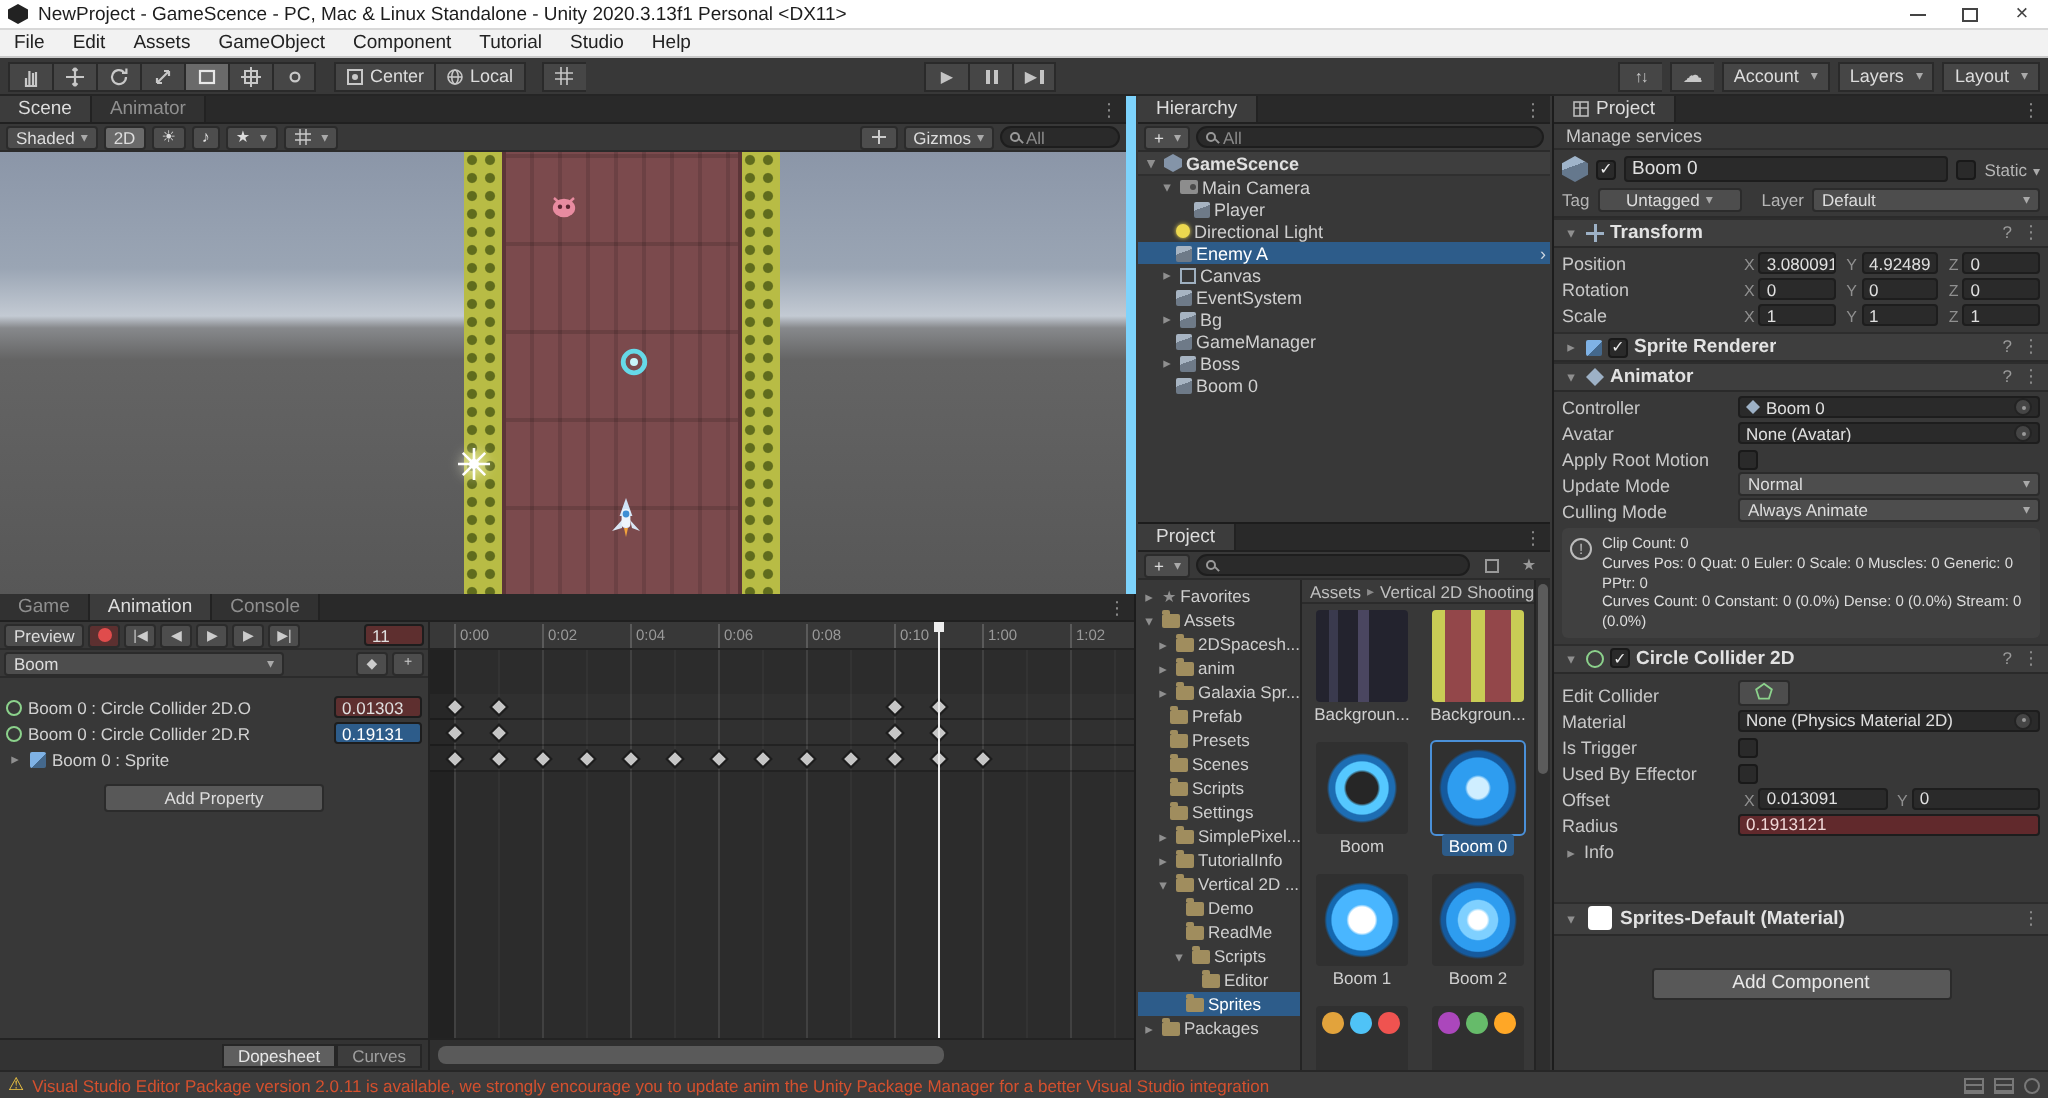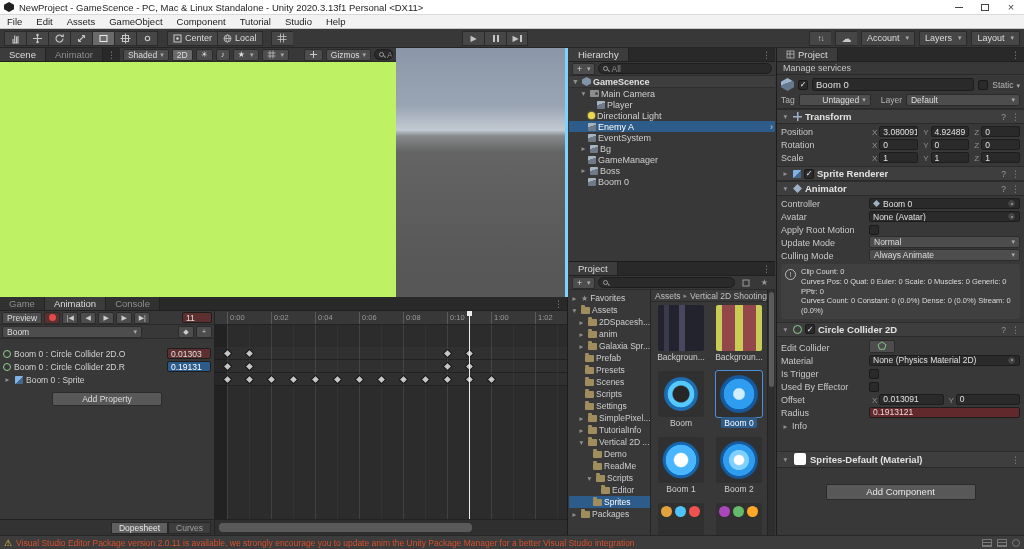--- a/index.html
+++ b/index.html
@@ -46,21 +46,21 @@
 .fld{background:#2a2a2a;border:1px solid #1d1d1d;border-radius:2px;height:11px;display:flex;align-items:center;padding:0 3px;font-size:8.5px;color:#e0e0e0;overflow:hidden}
 .search{flex:1;display:flex;align-items:center;background:#2a2a2a;border:1px solid #1d1d1d;border-radius:6px;height:11px;padding:0 4px;gap:3px;color:#8a8a8a;font-size:8.5px;overflow:hidden}
 .mag{width:5px;height:5px;border:1px solid #999;border-radius:50%;position:relative;flex:none}
 .mag::after{content:"";position:absolute;width:3px;height:1px;background:#999;right:-3px;bottom:-1px;transform:rotate(45deg)}
 .cb{width:10px;height:10px;background:#2a2a2a;border:1px solid #191919;border-radius:2px;display:flex;align-items:center;justify-content:center;font-size:8px;color:#eee;flex:none}
 .cb.on::before{content:"✓"}
 .fo{width:9px;text-align:center;color:#8f8f8f;font-size:7.5px;flex:none}
 .fo.open::before{content:"▾"}
 .fo.closed::before{content:"▸"}
 
-.scenepanel{position:absolute;left:0;top:48px;width:568px;height:249px;border-right:3px solid #7dd3fc;display:flex;flex-direction:row;background:#bef264}
+.scenepanel{position:absolute;left:0;top:48px;width:568px;height:249px;border-right:5px solid #7dd3fc;display:flex;flex-direction:column;background:#7dd3fc}
 .viewport{position:relative;flex:1;overflow:hidden;background:linear-gradient(180deg,#8b96a8 0px,#9aa5b4 58px,#c3cad3 82px,#87898c 88px,#646464 104px,#575757 221px)}
 .track{position:absolute;left:232px;top:0;width:158px;height:221px;display:flex}
 .grass{width:21px;height:100%;background-color:#b8bc45;background-image:radial-gradient(circle at 4px 4px,#606c1d 2.2px,transparent 2.8px);background-size:9px 9px}
 .grass.l{border-right:2px solid #5c3538}.grass.r{border-left:2px solid #5c3538}
 .road{flex:1;background-color:#7b4a4d;background-image:repeating-linear-gradient(90deg,transparent 0 12px,rgba(0,0,0,.12) 12px 14px),repeating-linear-gradient(0deg,transparent 0 42px,rgba(0,0,0,.14) 42px 44px)}
 .sprite{position:absolute;z-index:3}
 .glow{filter:drop-shadow(0 0 3px rgba(255,255,220,.9))}
 
 .animpanel{position:absolute;left:0;top:297px;width:568px;height:238px;border-right:1px solid #1c1c1c;display:flex;flex-direction:column;background:#383838}
 .animbody{flex:1;display:flex;min-height:0}
@@ -510,20 +510,25 @@
       <span>Player</span>
     </div>
   <div class="hrow" style="padding-left:19px">
       <span class="ic-light"></span>
       <span>Directional Light</span>
     </div>
   <div class="hrow sel" style="padding-left:19px">
       <span class="ic-cube"></span>
       <span>Enemy A</span>
       <span class="pfarrow">›</span>
+    </div>
+  <div class="hrow" style="padding-left:10px">
+      <span class="fo closed"></span>
+      <span class="ic-canvas"></span>
+      <span>Canvas</span>
     </div>
   <div class="hrow" style="padding-left:19px">
       <span class="ic-cube"></span>
       <span>EventSystem</span>
     </div>
   <div class="hrow" style="padding-left:10px">
       <span class="fo closed"></span>
       <span class="ic-cube"></span>
       <span>Bg</span>
     </div>
@@ -721,21 +726,21 @@
   <div class="gohead">
     <div class="gorow">
       <span class="ic-go"></span>
       <span class="cb on"></span>
       <span class="fld namefld">Boom 0</span>
       <span class="cb"></span>
       <span class="tinylab dda"><span>Static</span></span>
     </div>
     <div class="gorow">
       <span class="tinylab">Tag</span>
-      <span class="ddn dda" style="width:72px;justify-content:flex-end">
+      <span class="ddn dda" style="width:72px;justify-content:center">
           <span>Untagged</span>
         </span>
       <span class="tinylab" style="margin-left:6px">Layer</span>
       <span class="ddn dda" style="flex:1;justify-content:space-between">
           <span>Default</span>
         </span>
     </div>
   </div>
 
   <div class="chead">

